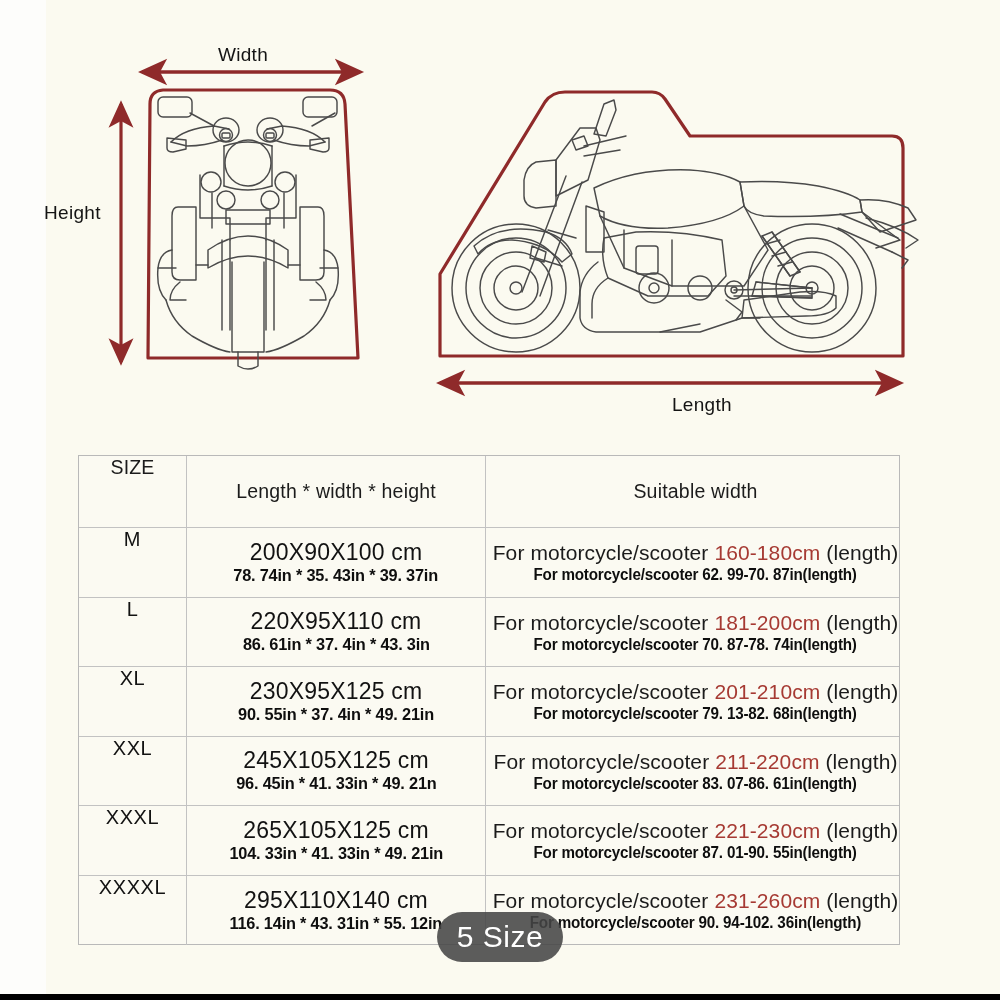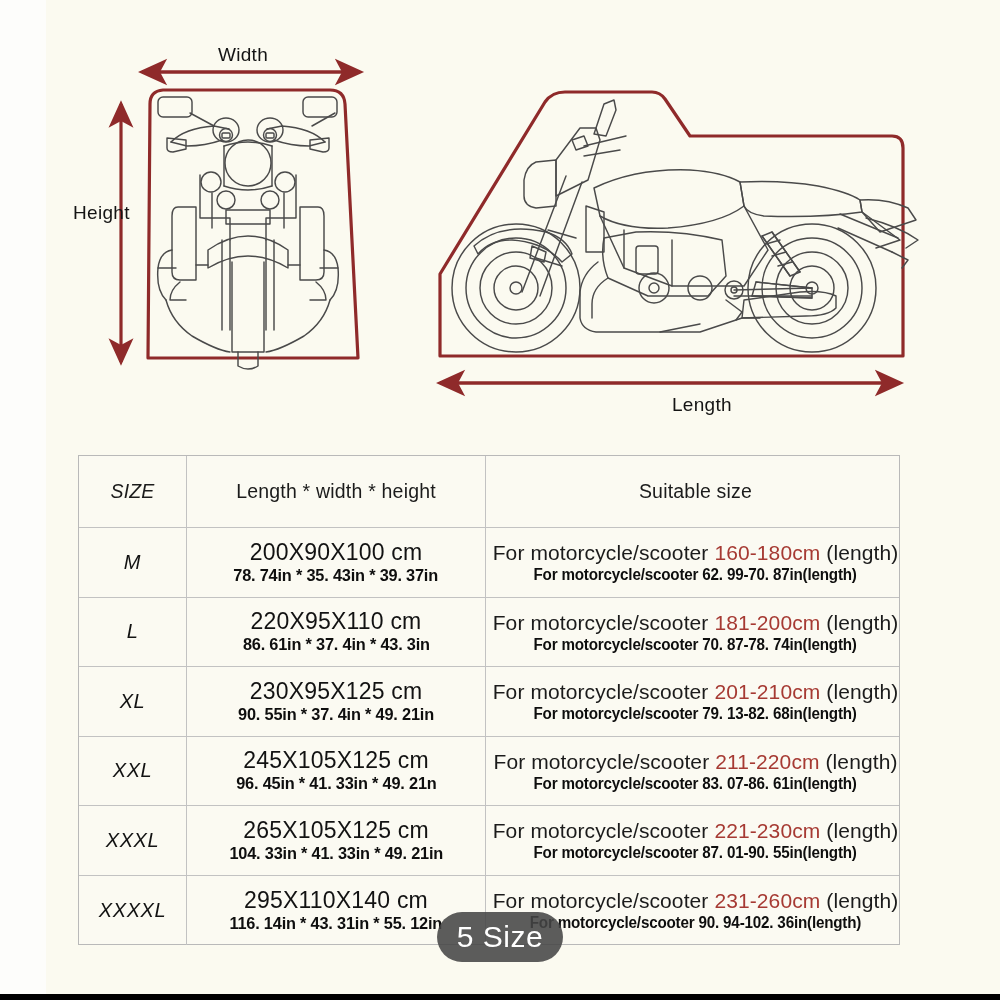--- a/index.html
+++ b/index.html
@@ -28,44 +28,43 @@
 
   .svg-layer{position:absolute;left:0;top:0;width:1000px;height:440px;}
 
   .dim-label{
     position:absolute;
     font-family:"Liberation Sans", sans-serif;
     font-size:19px;color:#141414;font-weight:400;
     letter-spacing:.3px;white-space:nowrap;
   }
   .lbl-width{left:218px;top:44px;}
-  .lbl-height{left:44px;top:202px;margin-left:29px;}
+  .lbl-height{left:44px;top:202px;}
   .lbl-length{left:645px;top:394px;margin-left:27px;}
 
   
   .size-table{
     position:absolute;left:78px;top:455px;width:822px;height:490px;
     border:1.6px solid #b9b9b9;
     box-sizing:border-box;
     background:#fbfaf2;
   }
   .trow{
     display:flex;width:100%;box-sizing:border-box;
     border-bottom:1.3px solid #c2c2c2;
   }
   .trow:last-child{border-bottom:none;}
   .trow.header{height:72px;}
   .trow.body{height:69.5px;}
 
   .c-size{
     width:108px;flex:0 0 108px;
     border-right:1.3px solid #c2c2c2;
-    display:flex;align-items:center;justify-content:center;
+    display:flex;align-items:flex-start;justify-content:center;
     box-sizing:border-box;
-    font-style:italic;
   }
   .c-dim{
     width:299px;flex:0 0 299px;
     border-right:1.3px solid #c2c2c2;
     display:flex;flex-direction:column;align-items:center;justify-content:center;
     box-sizing:border-box;
   }
   .c-suit{
     flex:1 1 auto;
     display:flex;flex-direction:column;align-items:center;justify-content:center;
@@ -291,21 +290,21 @@
   <div class="size-table">
 
     <div class="trow header">
       <div class="c-size">
         <span class="hd-text">SIZE</span>
       </div>
       <div class="c-dim">
         <span class="hd-text">Length * width * height</span>
       </div>
       <div class="c-suit">
-        <span class="hd-text">Suitable size</span>
+        <span class="hd-text">Suitable width</span>
       </div>
     </div>
 
     <div class="trow body">
       <div class="c-size">
         <span class="size-text">M</span>
       </div>
       <div class="c-dim">
         <span class="dim-cm">200X90X100 cm</span>
         <span class="dim-in">78. 74in * 35. 43in * 39. 37in</span>

